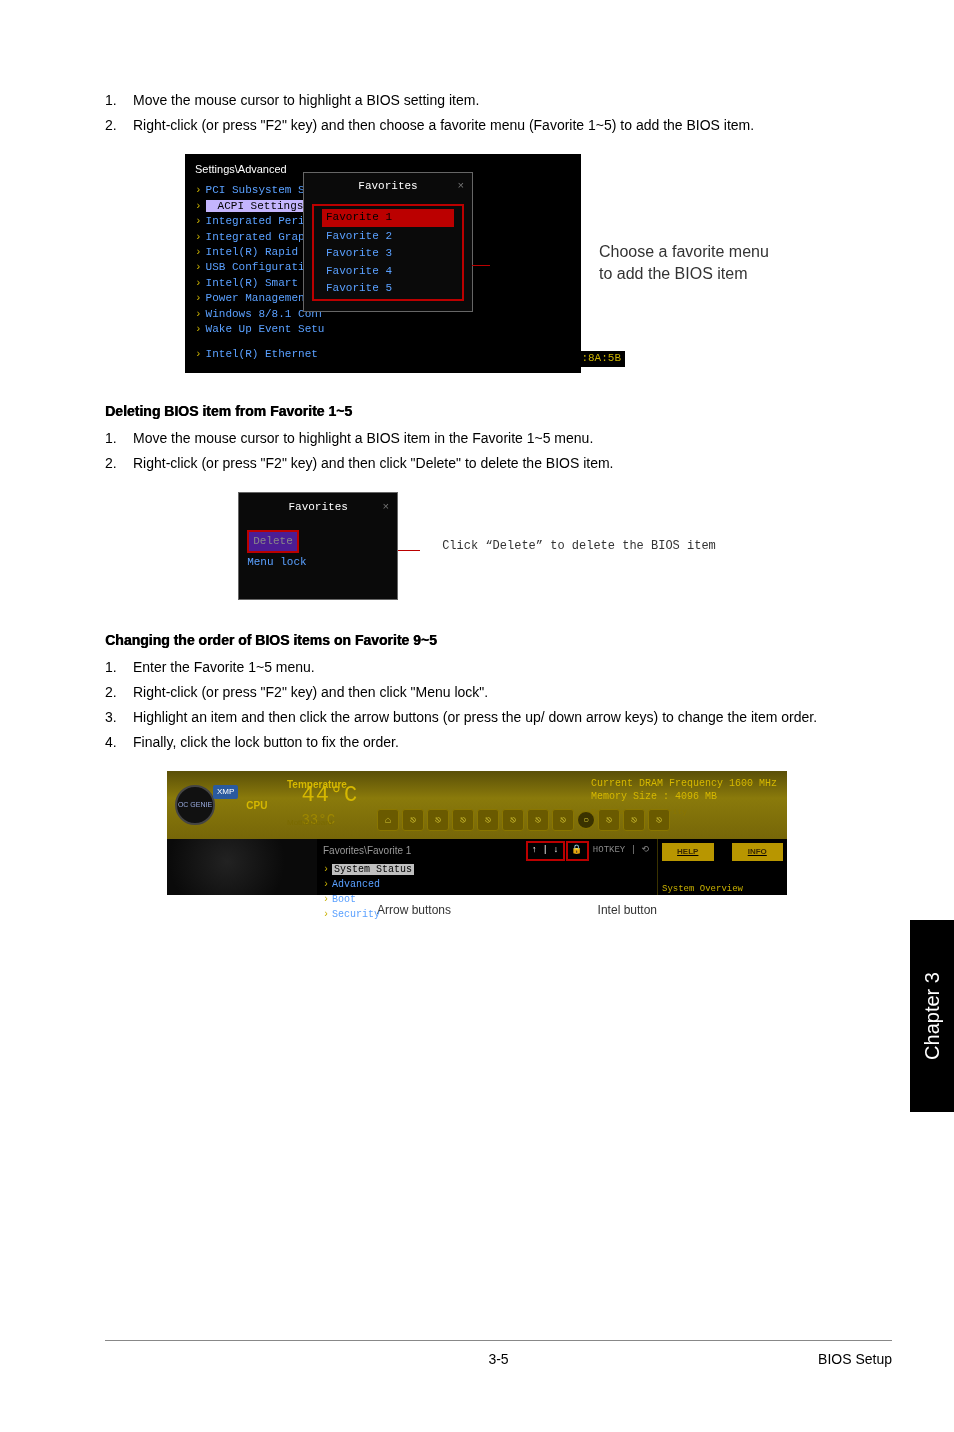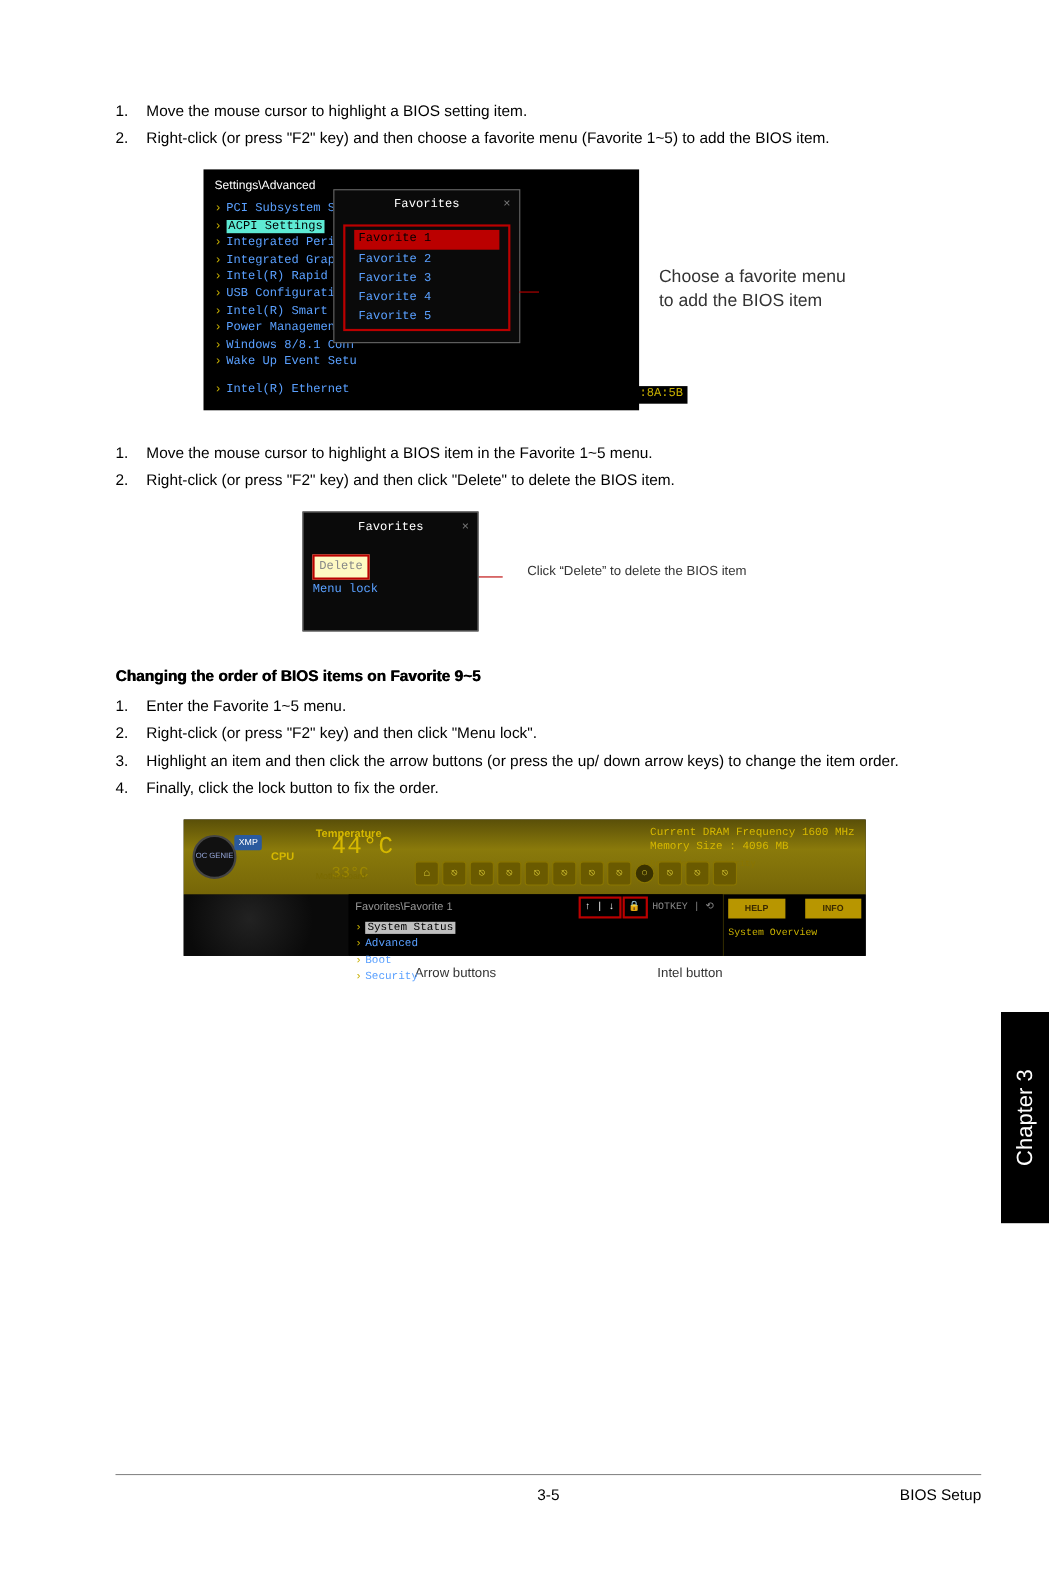--- a/index.html
+++ b/index.html
@@ -54,21 +54,21 @@
     font-size: 11px;
     line-height: 1.4;
     width: 396px;
     padding: 8px 10px 10px;
     position: relative;
   }
   .bios-title { color: #fff; margin-bottom: 6px; font-family: Arial; font-size: 11px; }
   .bios-list .row { white-space: nowrap; }
   .bios-list .row .arrow { color: #c8b000; margin-right: 4px; }
   .bios-list .row .label { color: #5aa0ff; }
-  .bios-list .row.hl .label { background: #5eead4; color: #000; padding: 0 2px; }
+  .bios-list .row.hl .label { background: #c4b5fd; color: #000; padding: 0 12px; }
   .bios-spacer { height: 10px; }
   .fav-popup {
     position: absolute;
     left: 118px;
     top: 18px;
     width: 170px;
     background: #0a0a0a;
     border: 1px solid #666;
     padding: 6px 8px 10px;
   }
@@ -132,22 +132,22 @@
     width: 160px;
     background: #0a0a0a;
     border: 1px solid #666;
     padding: 6px 8px 28px;
     position: relative;
   }
   .del-title { text-align: center; color: #fff; font-family: "Courier New", monospace; font-size: 11px; position: relative; }
   .del-close { position: absolute; right: 0; top: 0; color: #777; font-size: 11px; }
   .del-body { margin-top: 14px; }
   .del-row { font-family: "Courier New", monospace; font-size: 11px; color: #5aa0ff; padding: 1px 0; }
-  .del-row.sel { border: 2px solid #b00; color: #888; background: #fef9c3; padding: 1px 4px; display: inline-block; }
-  .shot2-caption { font-size: 12px; color: #333; margin-left: 22px; }
+  .del-row.sel { border: 2px solid #b00; color: #888; background: #4c1d95; padding: 1px 4px; display: inline-block; }
+  .shot2-caption { font-size: 12px; color: #333; margin-left: 22px; font-family: Liberation Mono, monospace; }
   .connector2 {
     width: 22px;
     height: 1px;
     background: #b00;
     align-self: center;
     margin-top: 10px;
   }
 
   
   .shot3-wrap {
@@ -217,21 +217,21 @@
   }
   .ui-menu-item { color: #5aa0ff; font-size: 10px; display: block; }
   .ui-menu-item .ar { color: #c8b000; margin-right: 3px; }
   .ui-menu-item.hl .lbl { background: #bfbfbf; color: #000; padding: 0 2px; }
   .ui-side {
     width: 130px;
     background: #000;
     padding: 4px;
     border-left: 1px solid #3a3200;
   }
-  .side-btns { display: flex; gap: 18px; margin-bottom: 7px; }
+  .side-btns { display: flex; gap: 18px; margin-bottom: 22px; text-decoration: underline; }
   .side-btn { flex: 1; background: #b89600; color: #3a2a00; font-size: 8px; font-family: Arial; font-weight: bold; text-align: center; padding: 3px 0; }
   .side-text { color: #c8b000; font-size: 9px; font-family: "Courier New"; }
   
   .hotkey-bar {
     position: absolute;
     right: 8px;
     top: 2px;
     display: flex;
     align-items: center;
     gap: 1px;
@@ -337,20 +337,21 @@
             <div class="fav-opt">Favorite 5</div>
           </div>
           <div class="connector1"></div>
         </div>
         <div class="mac-part">:8A:5B</div>
       </div>
       <div class="shot1-caption">Choose a favorite menu to add the BIOS item</div>
     </div>
   </div>
 
+  <div class="section-heading">Deleting BIOS item from Favorite 1~5</div>
   <ol>
     <li>
         <span class="num">1.</span>
         <span class="txt">Move the mouse cursor to highlight a BIOS item in the Favorite 1~5 menu.</span>
       </li>
     <li>
         <span class="num">2.</span>
         <span class="txt">Right-click (or press "F2" key) and then click "Delete" to delete the BIOS item.</span>
       </li>
   </ol>

